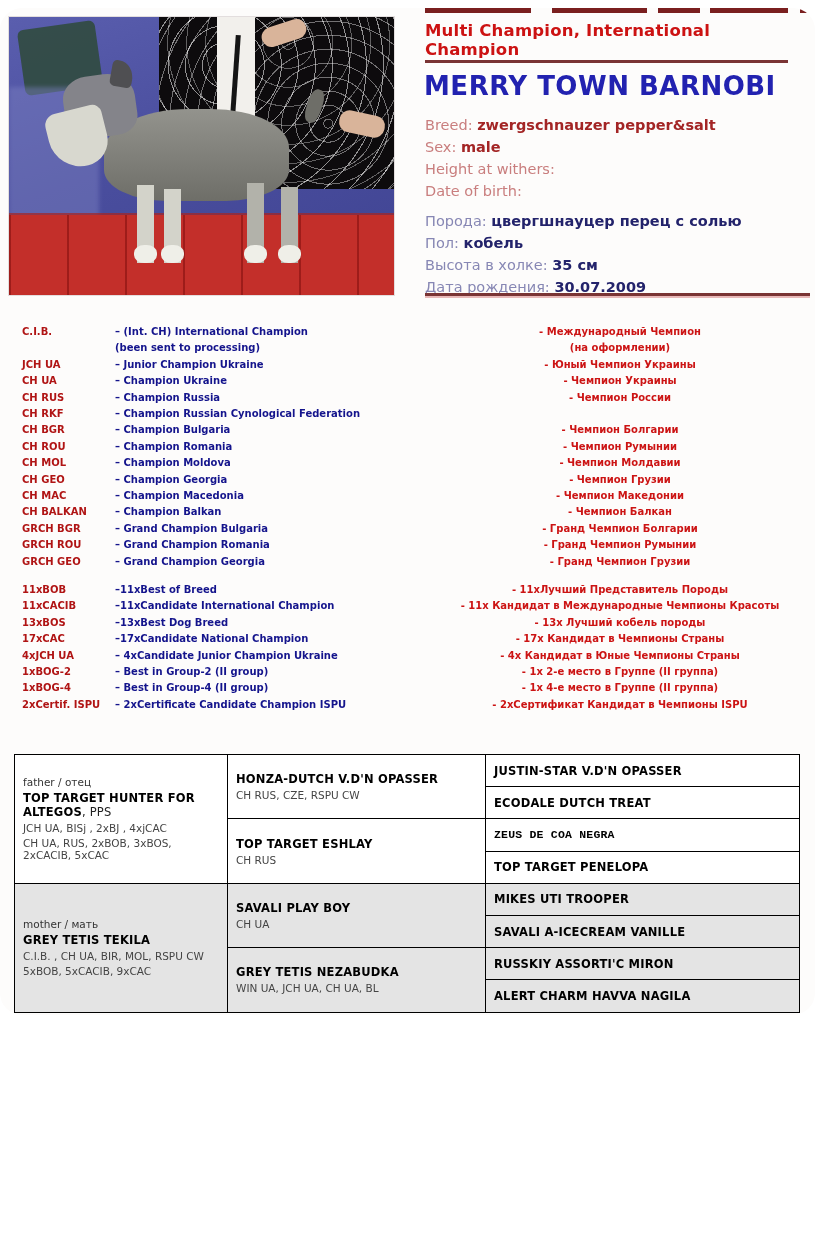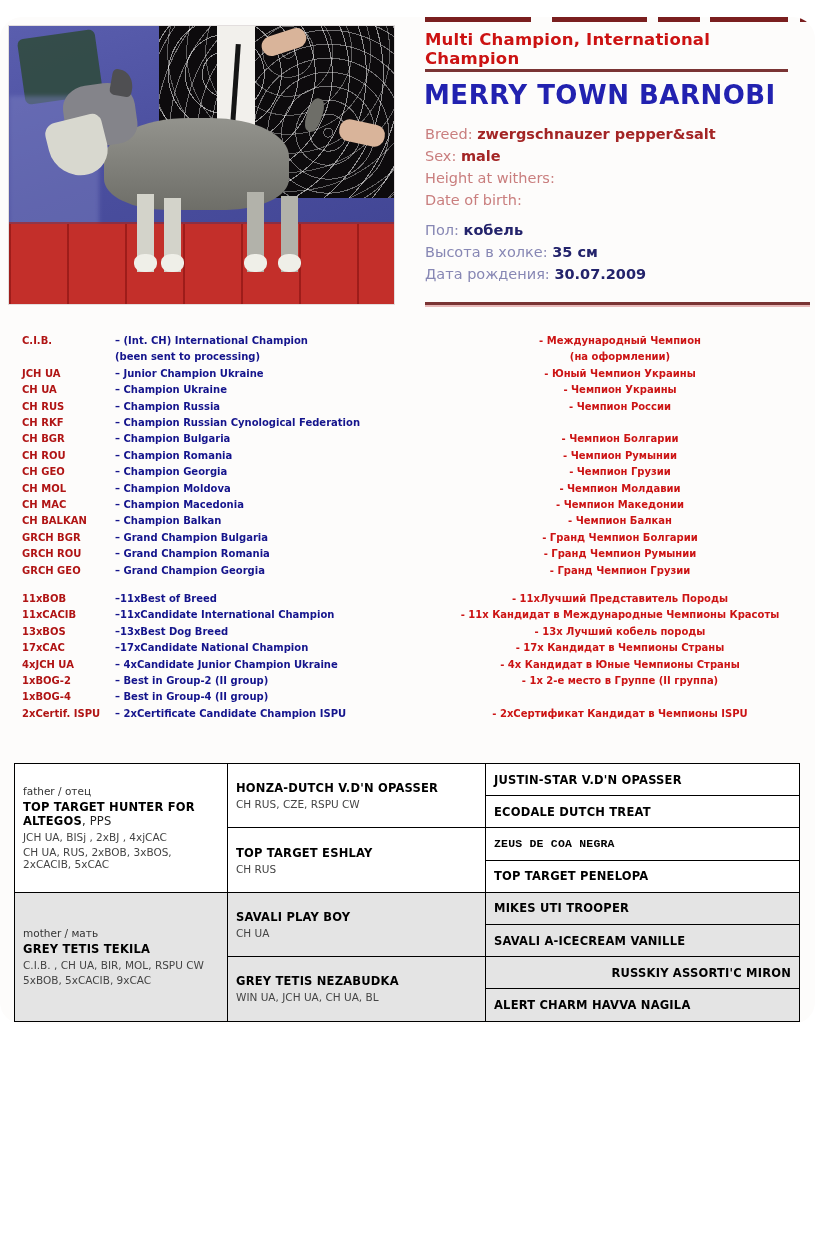--- a/index.html
+++ b/index.html
@@ -1,16 +1,16 @@
 <!DOCTYPE html>
 <html><head>
 <meta charset="utf-8">
 <style>
   html,body{margin:0;padding:0;background:#fff;}
-  .page{position:relative;width:815px;height:1007px;margin:17px auto;background:#fdfcfb;
+  .page{position:relative;width:815px;height:1007px;margin:8px auto;background:#fdfcfb;
         font-family:"DejaVu Sans","Liberation Sans",sans-serif;overflow:hidden;border-radius:22px;}
 
   
   .topseg{position:absolute;top:0;height:5px;background:#7a1f1f;}
 
   
   .photo{position:absolute;overflow:hidden;border:1px solid #e3dede;box-sizing:border-box;}
   .mp{left:8px;top:8px;width:387px;height:280px;background:linear-gradient(160deg,#5a5eae 0%,#4a4e9e 45%,#3f4392 100%);}
   .mp-chair{position:absolute;left:12px;top:8px;width:78px;height:66px;background:#2e4a38;border-radius:6px;transform:rotate(-8deg);opacity:.85;}
   .mp-floor{position:absolute;left:0;top:70px;width:90px;height:130px;background:#7d82c2;opacity:.45;filter:blur(2px);}
@@ -171,20 +171,21 @@
   <div class="h-multi">Multi Champion, International Champion</div>
   <div class="rule1"></div>
   <div class="h-name">MERRY TOWN BARNOBI</div>
   <div class="info-en" id="info-en">
       <div class="iline"><span class="lbl">Breed: </span><span class="val">zwergschnauzer pepper&amp;salt</span></div>
       <div class="iline"><span class="lbl">Sex: </span><span class="val">male</span></div>
       <div class="iline"><span class="lbl">Height at withers: </span><span class="val"></span></div>
       <div class="iline"><span class="lbl">Date of birth: </span><span class="val"></span></div>
     </div>
   <div class="info-ru" id="info-ru">
+      <div class="iline"><span class="lbl">Порода: </span><span class="val">цвергшнауцер перец с солью</span></div>
       <div class="iline"><span class="lbl">Пол: </span><span class="val">кобель</span></div>
       <div class="iline"><span class="lbl">Высота в холке: </span><span class="val">35 см</span></div>
       <div class="iline"><span class="lbl">Дата рождения: </span><span class="val">30.07.2009</span></div>
     </div>
   <div class="rule2"></div>
 
   <div class="tlist" id="titles-list">
       <div class="trow">
         <div class="tabbr">C.I.B.</div>
         <div class="ten">
@@ -241,35 +242,35 @@
       <div class="trow">
         <div class="tabbr">CH ROU</div>
         <div class="ten">
           <div>– Champion Romania</div>
         </div>
         <div class="tru">
           <div>- Чемпион Румынии</div>
         </div>
       </div>
       <div class="trow">
+        <div class="tabbr">CH MOL</div>
+        <div class="ten">
+          <div>– Champion Moldova</div>
+        </div>
+        <div class="tru">
+          <div>- Чемпион Молдавии</div>
+        </div>
+      </div>
+      <div class="trow">
         <div class="tabbr">CH GEO</div>
         <div class="ten">
           <div>– Champion Georgia</div>
         </div>
         <div class="tru">
           <div>- Чемпион Грузии</div>
-        </div>
-      </div>
-      <div class="trow">
-        <div class="tabbr">CH MOL</div>
-        <div class="ten">
-          <div>– Champion Moldova</div>
-        </div>
-        <div class="tru">
-          <div>- Чемпион Молдавии</div>
         </div>
       </div>
       <div class="trow">
         <div class="tabbr">CH MAC</div>
         <div class="ten">
           <div>– Champion Macedonia</div>
         </div>
         <div class="tru">
           <div>- Чемпион Македонии</div>
         </div>
@@ -363,20 +364,23 @@
           <div>– Best in Group-2 (II group)</div>
         </div>
         <div class="tru">
           <div>- 1х 2-е место в Группе (II группа)</div>
         </div>
       </div>
       <div class="trow">
         <div class="tabbr">1xBOG-4</div>
         <div class="ten">
           <div>– Best in Group-4 (II group)</div>
+        </div>
+        <div class="tru">
+          <div>- 1х 4-е место в Группе (II группа)</div>
         </div>
       </div>
       <div class="trow">
         <div class="tabbr">2xCertif. ISPU</div>
         <div class="ten">
           <div>– 2xCertificate Candidate Champion ISPU</div>
         </div>
         <div class="tru">
           <div>- 2хСертификат Кандидат в Чемпионы ISPU</div>
         </div>
@@ -423,21 +427,21 @@
       </div>
       <div class="pcell" style="grid-area: 4 / 3;">
         <div class="pname">TOP TARGET PENELOPA</div>
       </div>
       <div class="pcell gray" style="grid-area: 5 / 3;">
         <div class="pname">MIKES UTI TROOPER</div>
       </div>
       <div class="pcell gray" style="grid-area: 6 / 3;">
         <div class="pname">SAVALI A-ICECREAM VANILLE</div>
       </div>
-      <div class="pcell gray" style="grid-area: 7 / 3; text-align: right;">
+      <div class="pcell gray" style="grid-area: 7 / 3;">
         <div class="pname">RUSSKIY ASSORTI'C MIRON</div>
       </div>
       <div class="pcell gray" style="grid-area: 8 / 3;">
         <div class="pname">ALERT CHARM HAVVA NAGILA</div>
       </div>
     </div>
 
   <div class="photo p1">
     <div class="p1-man-hair"></div>
     <div class="p1-man-face"></div>

